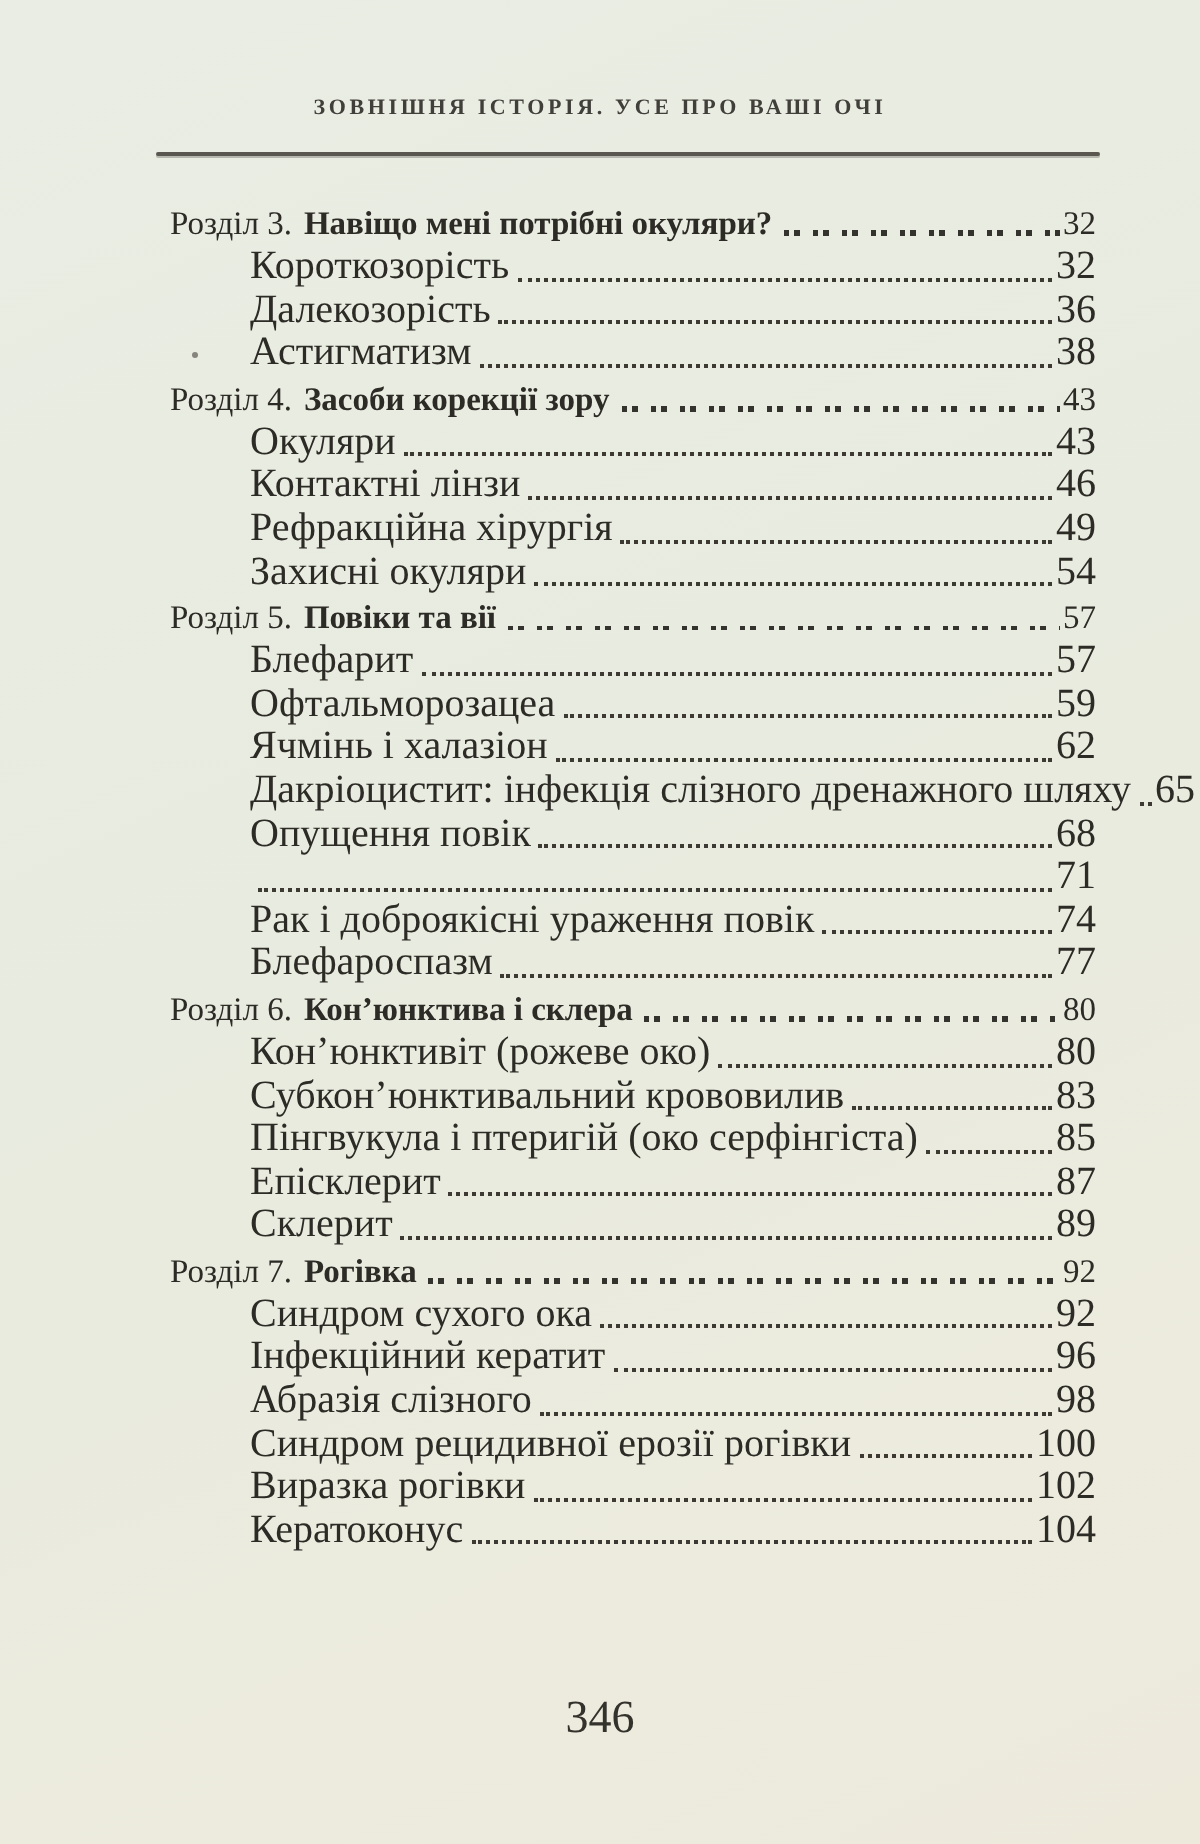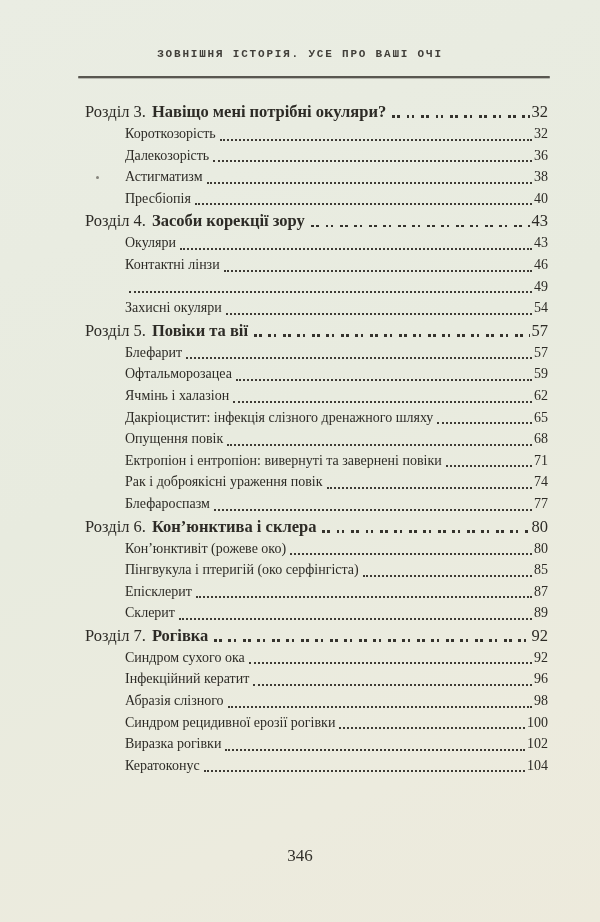--- a/index.html
+++ b/index.html
@@ -17,21 +17,21 @@
     color: #2d2b26;
     font-family: "Liberation Serif", "DejaVu Serif", serif;
   }
   
   .running-head {
     position: absolute;
     top: 48px;
     left: 0;
     right: 0;
     text-align: center;
-    font-family: Liberation Mono, monospace;
+    font-family: Liberation Serif, serif;
     font-size: 11px;
     font-weight: bold;
     letter-spacing: 1.8px;
     color: #413f3a;
   }
   .header-rule {
     position: absolute;
     top: 76px;
     left: 78px;
     right: 50px;
@@ -45,21 +45,21 @@
     position: absolute;
     top: 100px;
     left: 85px;
     right: 52px;
   }
   .toc-chapter { }
   .toc-chapter:first-child { margin-top: 0; }
   .toc-row {
     display: flex;
     line-height: 21.6px;
-    font-size: 14px;
+    font-size: 20px;
   }
   .chapter-row {
     line-height: 23px;
     font-size: 16.5px;
   }
   .chapter-prefix {
     white-space: pre;
     flex: 0 0 auto;
   }
   .chapter-title {
@@ -108,21 +108,21 @@
     flex: 0 0 auto;
     white-space: nowrap;
   }
   
   .folio {
     position: absolute;
     top: 846px;
     left: 0;
     right: 0;
     text-align: center;
-    font-size: 17px;
+    font-size: 23px;
     color: #34322c;
   }
   
   .speckle {
     position: absolute;
     left: 96px;
     top: 176px;
     width: 3px;
     height: 3px;
     border-radius: 50%;
@@ -153,44 +153,40 @@
         <div class="toc-row item-row">
           <span class="item-label">Далекозорість</span>
           <span class="leader leader-fine"></span>
           <span class="page-num">36</span>
         </div>
         <div class="toc-row item-row">
           <span class="item-label">Астигматизм</span>
           <span class="leader leader-fine"></span>
           <span class="page-num">38</span>
         </div>
-        <div class="toc-row item-row">
-          <span class="item-label">Пресбіопія</span>
-          <span class="leader leader-fine"></span>
-          <span class="page-num">40</span>
-        </div>
       </div>
       <div class="toc-chapter">
         <div class="toc-row chapter-row">
           <span class="chapter-prefix">Розділ 4.</span>
           <span class="chapter-title">Засоби корекції зору</span>
           <span class="leader leader-ch"></span>
           <span class="page-num">43</span>
         </div>
         <div class="toc-row item-row">
           <span class="item-label">Окуляри</span>
           <span class="leader leader-fine"></span>
           <span class="page-num">43</span>
         </div>
         <div class="toc-row item-row">
           <span class="item-label">Контактні лінзи</span>
           <span class="leader leader-fine"></span>
           <span class="page-num">46</span>
         </div>
         <div class="toc-row item-row">
+          <span class="item-label">Рефракційна хірургія</span>
           <span class="leader leader-fine"></span>
           <span class="page-num">49</span>
         </div>
         <div class="toc-row item-row">
           <span class="item-label">Захисні окуляри</span>
           <span class="leader leader-fine"></span>
           <span class="page-num">54</span>
         </div>
       </div>
       <div class="toc-chapter">
@@ -219,21 +215,20 @@
           <span class="item-label">Дакріоцистит: інфекція слізного дренажного шляху</span>
           <span class="leader leader-fine"></span>
           <span class="page-num">65</span>
         </div>
         <div class="toc-row item-row">
           <span class="item-label">Опущення повік</span>
           <span class="leader leader-fine"></span>
           <span class="page-num">68</span>
         </div>
         <div class="toc-row item-row">
-          <span class="item-label">Ектропіон і ентропіон: вивернуті та завернені повіки</span>
           <span class="leader leader-fine"></span>
           <span class="page-num">71</span>
         </div>
         <div class="toc-row item-row">
           <span class="item-label">Рак і доброякісні ураження повік</span>
           <span class="leader leader-fine"></span>
           <span class="page-num">74</span>
         </div>
         <div class="toc-row item-row">
           <span class="item-label">Блефароспазм</span>
@@ -247,20 +242,25 @@
           <span class="chapter-title">Кон’юнктива і склера</span>
           <span class="leader leader-ch"></span>
           <span class="page-num">80</span>
         </div>
         <div class="toc-row item-row">
           <span class="item-label">Кон’юнктивіт (рожеве око)</span>
           <span class="leader leader-fine"></span>
           <span class="page-num">80</span>
         </div>
         <div class="toc-row item-row">
+          <span class="item-label">Субкон’юнктивальний крововилив</span>
+          <span class="leader leader-fine"></span>
+          <span class="page-num">83</span>
+        </div>
+        <div class="toc-row item-row">
           <span class="item-label">Пінгвукула і птеригій (око серфінгіста)</span>
           <span class="leader leader-fine"></span>
           <span class="page-num">85</span>
         </div>
         <div class="toc-row item-row">
           <span class="item-label">Епісклерит</span>
           <span class="leader leader-fine"></span>
           <span class="page-num">87</span>
         </div>
         <div class="toc-row item-row">

